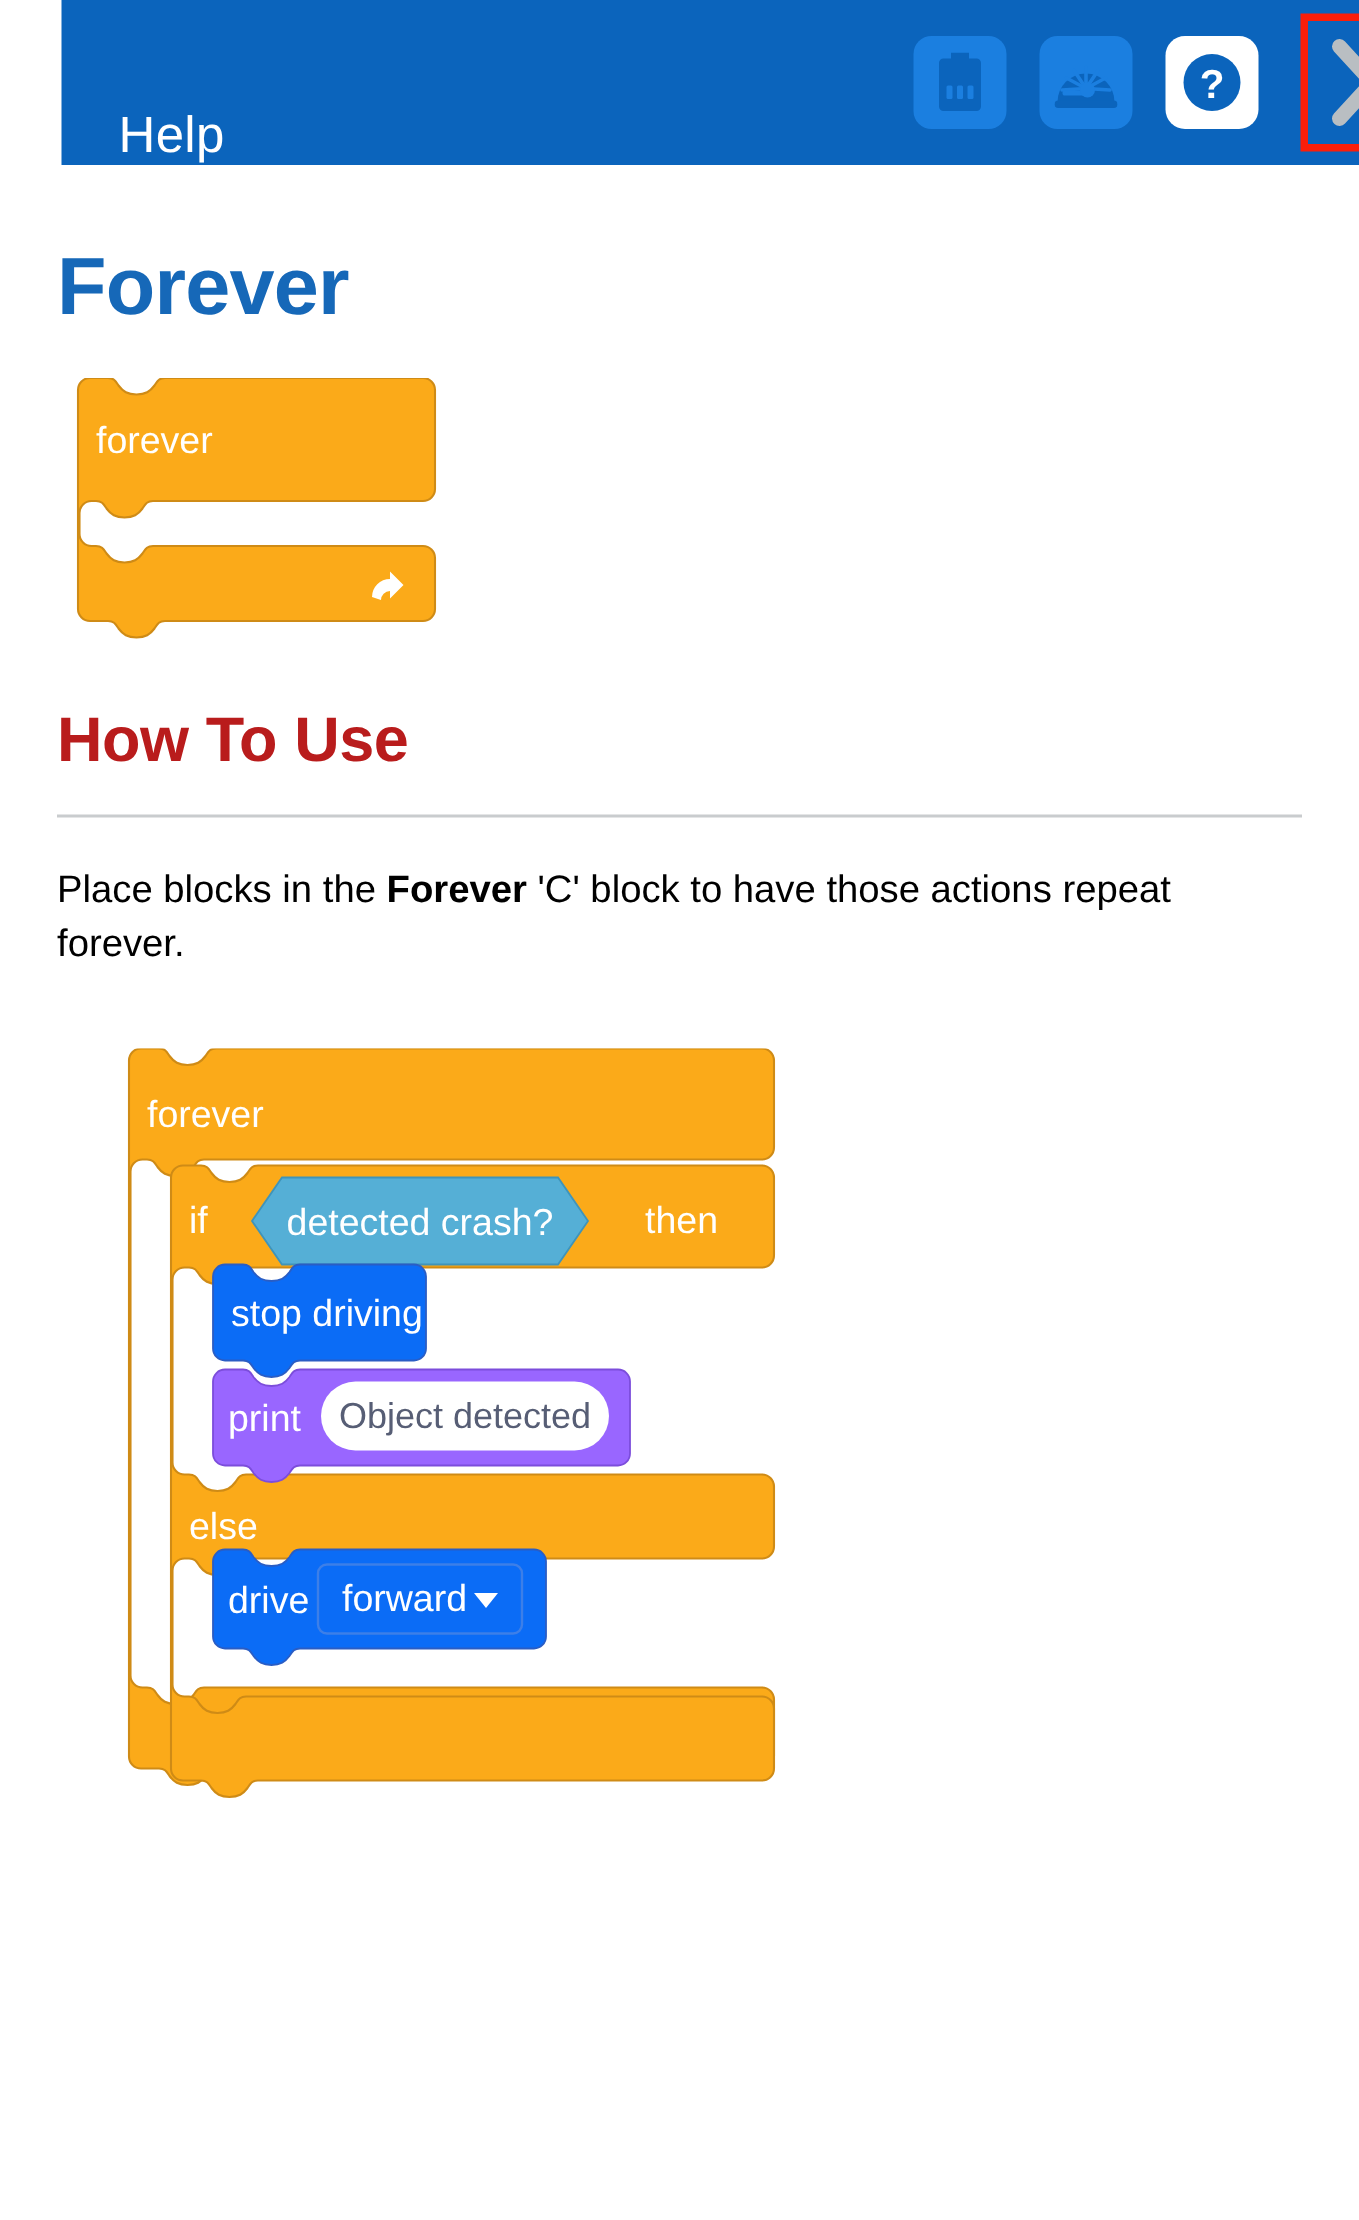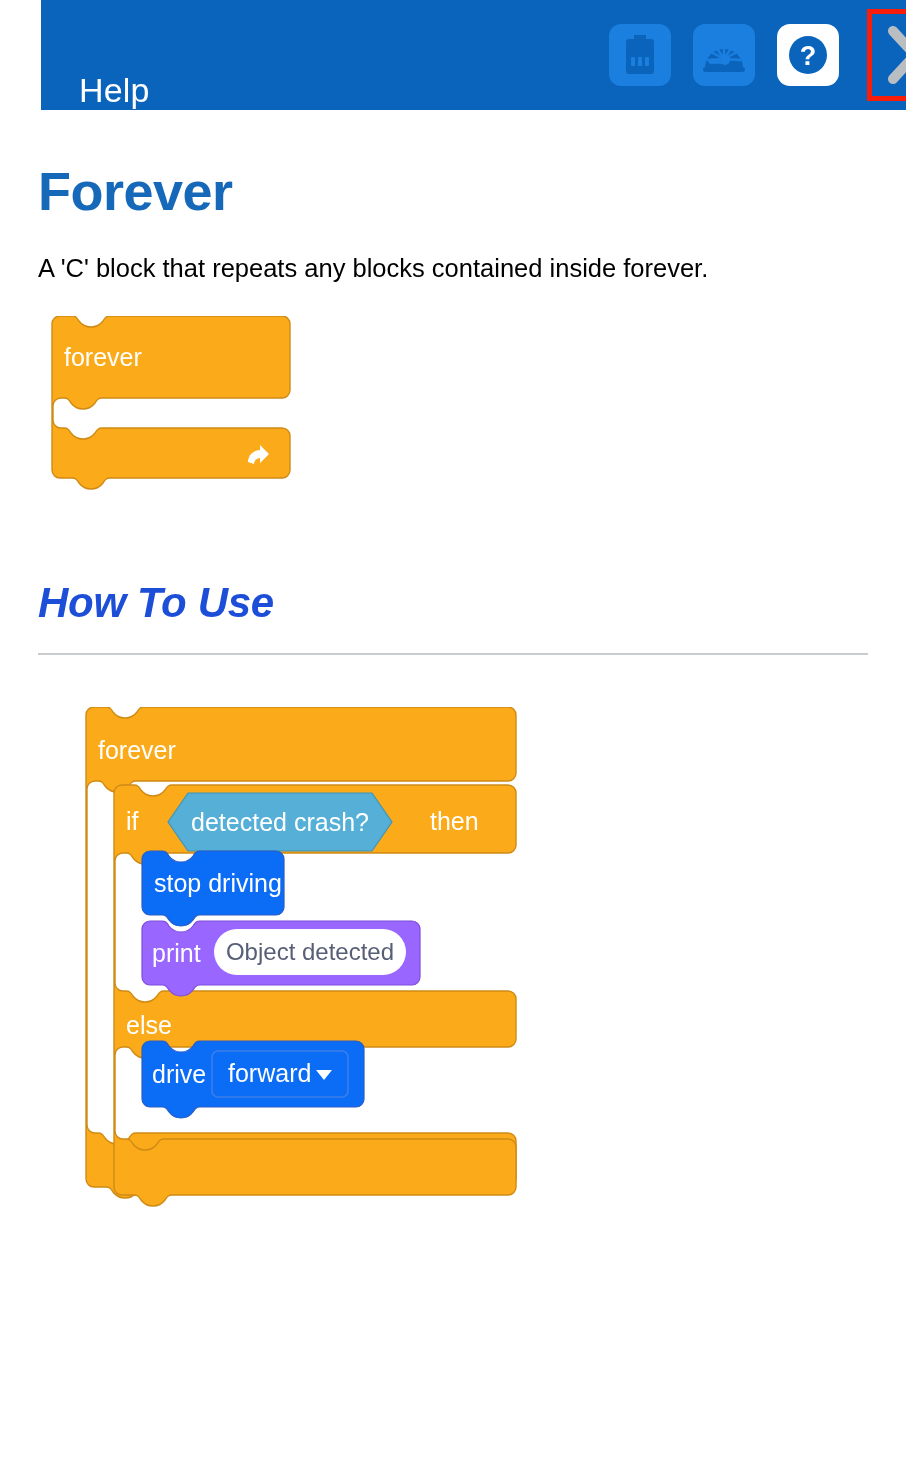--- a/index.html
+++ b/index.html
@@ -60,26 +60,25 @@
     letter-spacing: -.5px;
   }
   p.body-text {
     font-size: 25.5px;
     color: #000000;
     line-height: 1.42;
     margin-top: 28px;
     max-width: 830px;
   }
   h2.section-title {
-    color: #1d4ed8;
+    color: #b91c1c;
     font-size: 42px;
     font-weight: bold;
-    margin-top: 88px;
+    margin-top: 42px;
     letter-spacing: -.3px;
-    font-style: italic;
   }
   hr.rule {
     border: none;
     border-top: 2px solid #c9ccce;
     margin-top: 26px;
     width: 830px;
   }
   .para-block { margin-top: 30px; }
   .para-block p + p { margin-top: 30px; }
 
@@ -147,21 +146,20 @@
       </svg>
     </div>
 
   </div>
 </div>
 
 <div class="content">
 
   <h1 class="page-title">Forever</h1>
 
-  <p class="body-text">A 'C' block that repeats any blocks contained inside forever.</p>
 
   <div class="block-figure first">
     <svg width="260" height="175" viewBox="0 0 260 175">
 
       <path d="
         M6,8
         a8,8 0 0 1 8,-8
         h12
         c4,0 5,2 7,5
         c3,4 6,6 12,6
@@ -202,20 +200,21 @@
       <g transform="translate(200,130)">
         <path d="M2,16 a12,12 0 0 1 12,-12 l0,-5 l9,9 l-9,9 l0,-5 a6,6 0 0 0 -6,6 z" fill="#ffffff"></path>
       </g>
     </svg>
   </div>
 
   <h2 class="section-title">How To Use</h2>
   <hr class="rule">
 
   <div class="para-block">
+    <p class="body-text" style="margin-top:0"><span>Place blocks in the </span><b>Forever</b><span> 'C' block to have those actions repeat forever.</span></p>
 
   </div>
 
   <div class="block-figure second">
     <svg width="470" height="500" viewBox="0 0 470 500">
 
       <path d="
         M6,8
         a8,8 0 0 1 8,-8
         h12

